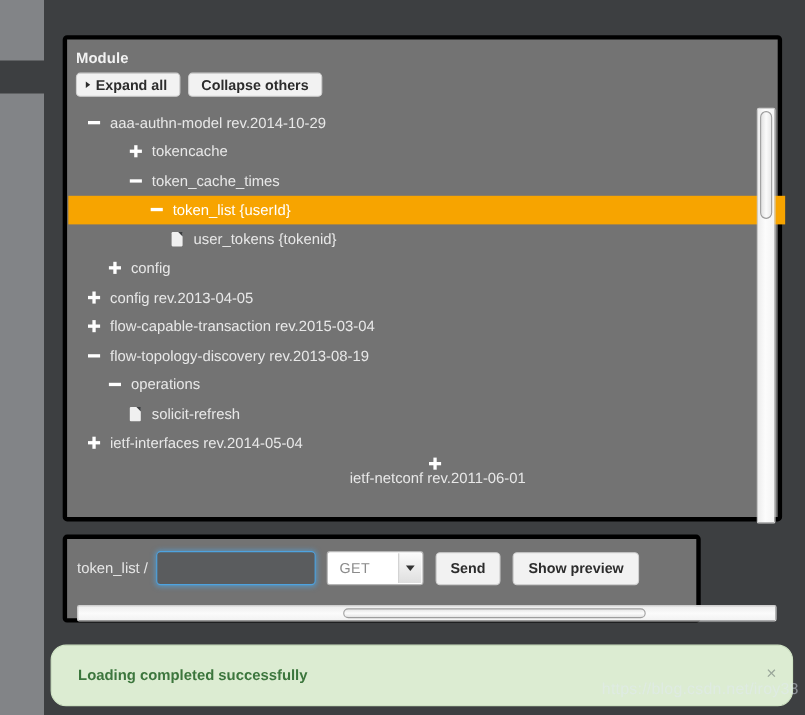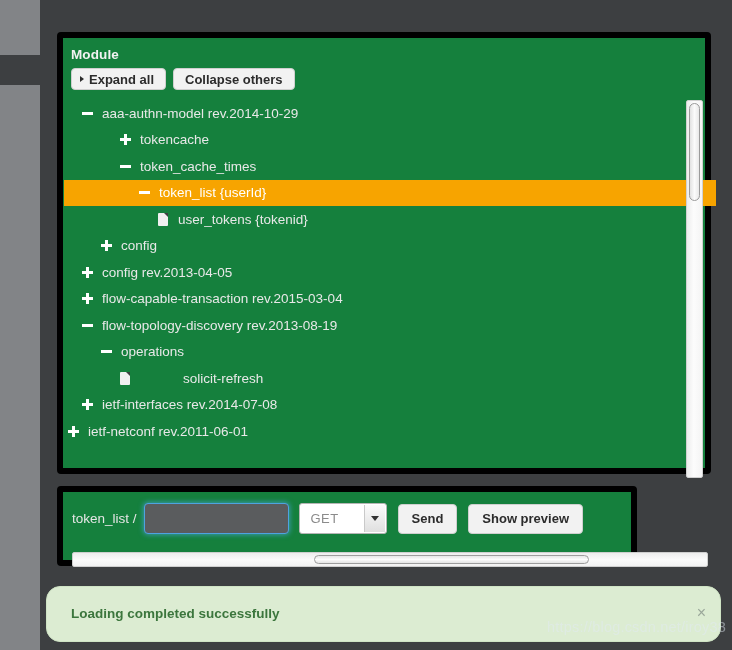--- a/index.html
+++ b/index.html
@@ -34,22 +34,22 @@
   #page {
     position: absolute;
     left: 40px; top: 0;
     width: 692px; height: 650px;
     background: #3d3f41;
   }
 
   
   .panel {
     position: absolute;
-    background: #15803d;
-    border: 6px solid #000000;
+    background: #737373;
+    border: 4px solid #000000;
     border-radius: 4px;
     text-decoration: underline;
   }
 
   #module-panel {
     left: 17px; top: 32px;
     width: 654px; height: 442px;
   }
 
   #panel-title {
@@ -385,33 +385,33 @@
               <span class="ico-minus"></span>
             </span>
             <span class="tree-label">flow-topology-discovery rev.2013-08-19</span>
           </div>
           <div class="tree-row" style="padding-left: 33px;">
             <span class="tw">
               <span class="ico-minus"></span>
             </span>
             <span class="tree-label">operations</span>
           </div>
-          <div class="tree-row" style="padding-left: 52px; gap: 43px;">
+          <div class="tree-row" style="padding-left: 52px;">
             <span class="tw">
               <span class="ico-file"></span>
             </span>
             <span class="tree-label">solicit-refresh</span>
           </div>
           <div class="tree-row" style="padding-left: 14px;">
             <span class="tw">
               <span class="ico-plus"></span>
             </span>
-            <span class="tree-label">ietf-interfaces rev.2014-07-08</span>
-          </div>
-          <div class="tree-row" style="">
+            <span class="tree-label">ietf-interfaces rev.2014-05-04</span>
+          </div>
+          <div class="tree-row" style="padding-left: 14px; flex-direction: column;">
             <span class="tw">
               <span class="ico-plus"></span>
             </span>
             <span class="tree-label">ietf-netconf rev.2011-06-01</span>
           </div>
         </div>
     </div>
 
     <div id="tree-scrollbar">
       <div id="tree-scrollbar-thumb"></div>

